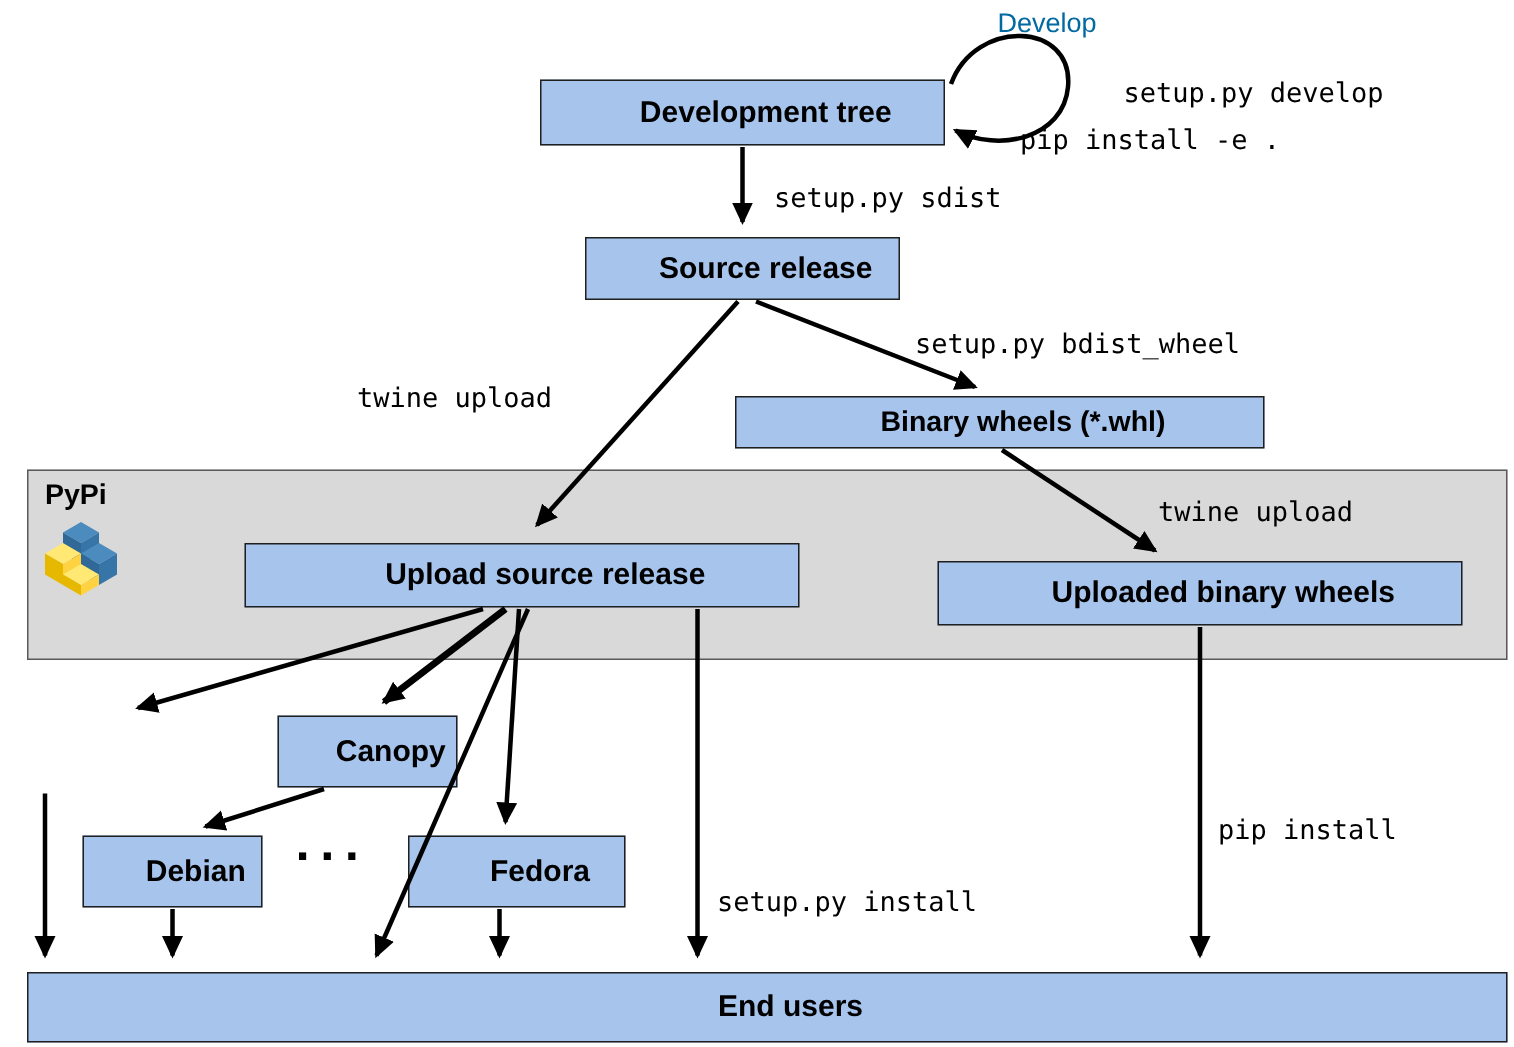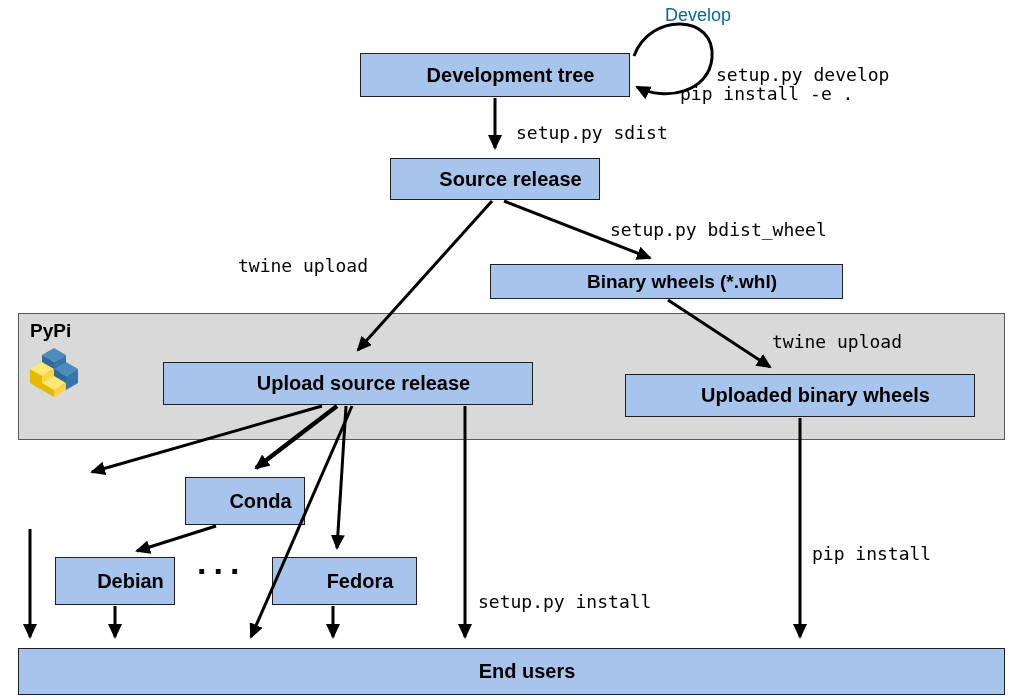--- a/index.html
+++ b/index.html
@@ -81,33 +81,33 @@
 
   <div class="node small" style="left:490px; top:264px; width:353px; height:35px;">Binary wheels (*.whl)</div>
 
   <div class="node" style="left:390px; top:158px; width:210px; height:42px;">Source release</div>
 
   <div class="node" style="left:163px; top:362px; width:370px; height:43px;">Upload source release</div>
 
   <div class="node" style="left:625px; top:374px; width:350px; height:43px;">Uploaded binary wheels</div>
 
 
-  <div class="node" style="left:185px; top:477px; width:120px; height:48px;">Conda</div>
+  <div class="node" style="left:185px; top:477px; width:120px; height:48px;">Canopy</div>
 
   <div class="node" style="left:55px;  top:557px; width:120px; height:48px;">Debian</div>
 
   <div class="node" style="left:272px; top:557px; width:145px; height:48px;">Fedora</div>
 
   <div class="node" style="left:18px;  top:648px; width:987px; height:47px;">End users</div>
 
   <div class="ellipsis" style="left:197px; top:545px;">...</div>
 
   <div class="plainlabel" style="left:648px; top:5px; width:100px; text-align:center;">Develop</div>
 
-  <div class="codelabel" style="left:716px; top:52px;margin-top:12px;">setup.py develop</div>
+  <div class="codelabel" style="left:749px; top:52px;">setup.py develop</div>
 
   <div class="codelabel" style="left:680px; top:83px;">pip install -e .</div>
 
   <div class="codelabel" style="left:516px; top:122px;">setup.py sdist</div>
 
   <div class="codelabel" style="left:238px; top:255px;">twine upload</div>
 
   <div class="codelabel" style="left:610px; top:219px;">setup.py bdist_wheel</div>
 
   <div class="codelabel" style="left:772px; top:331px;">twine upload</div>

